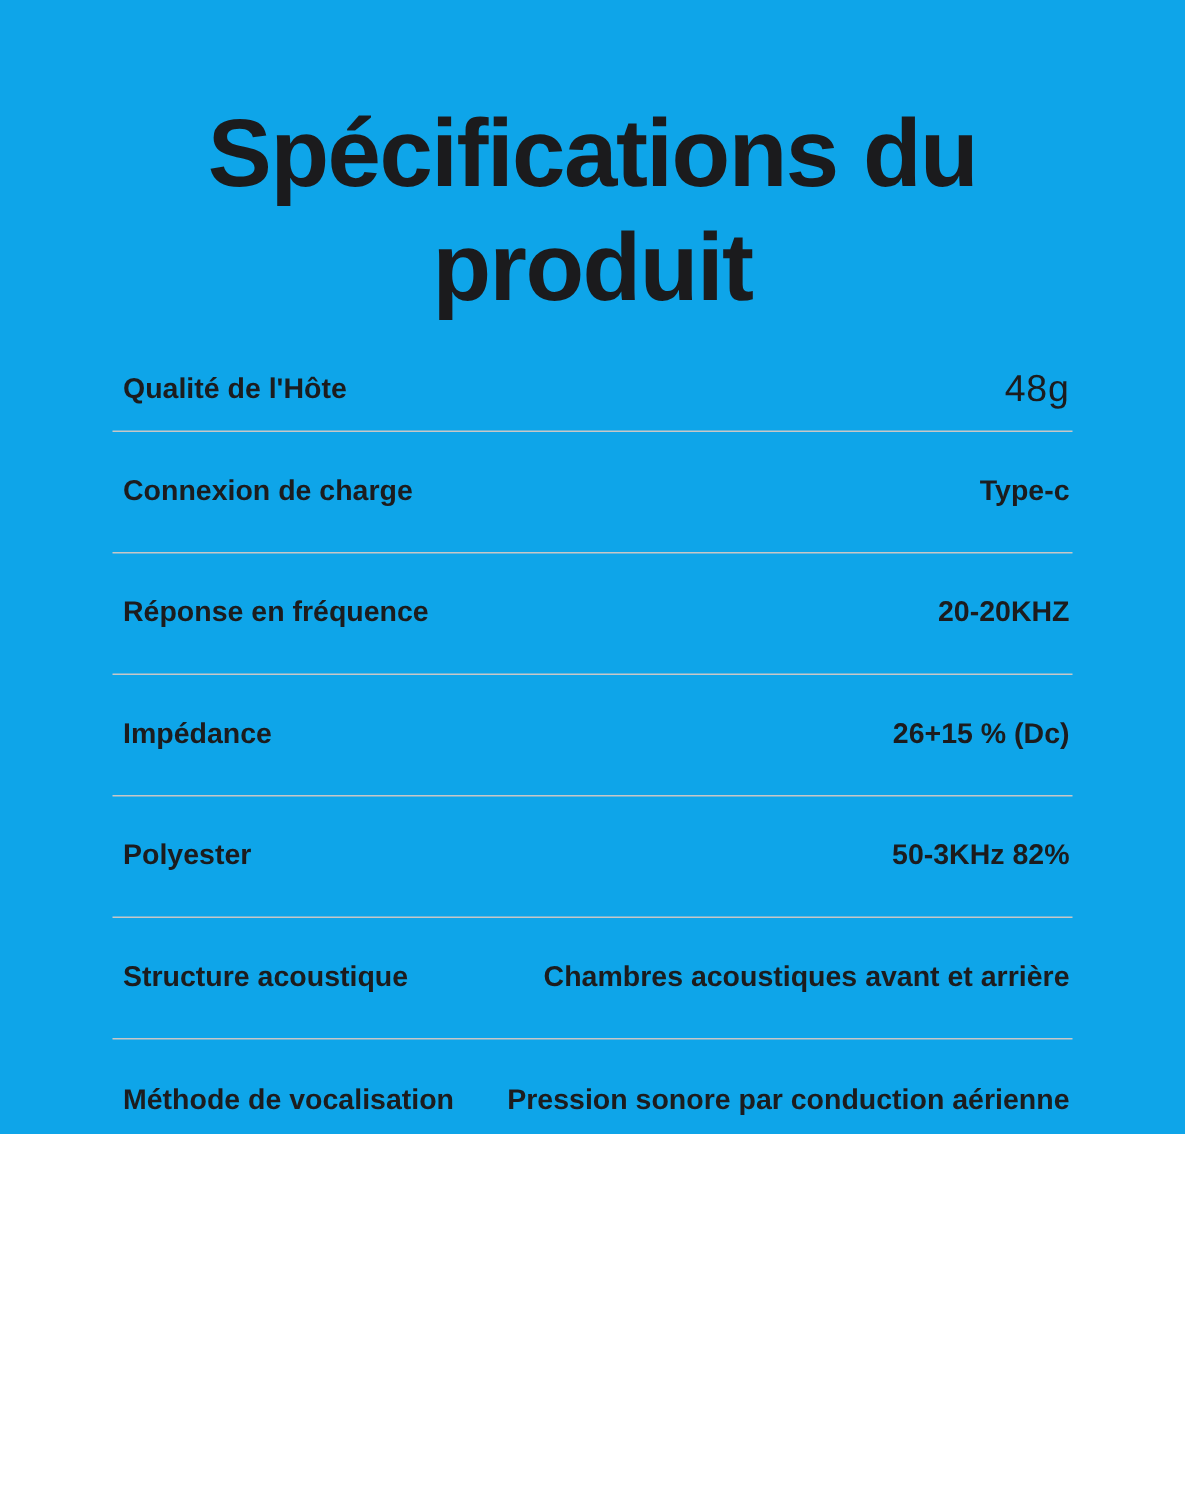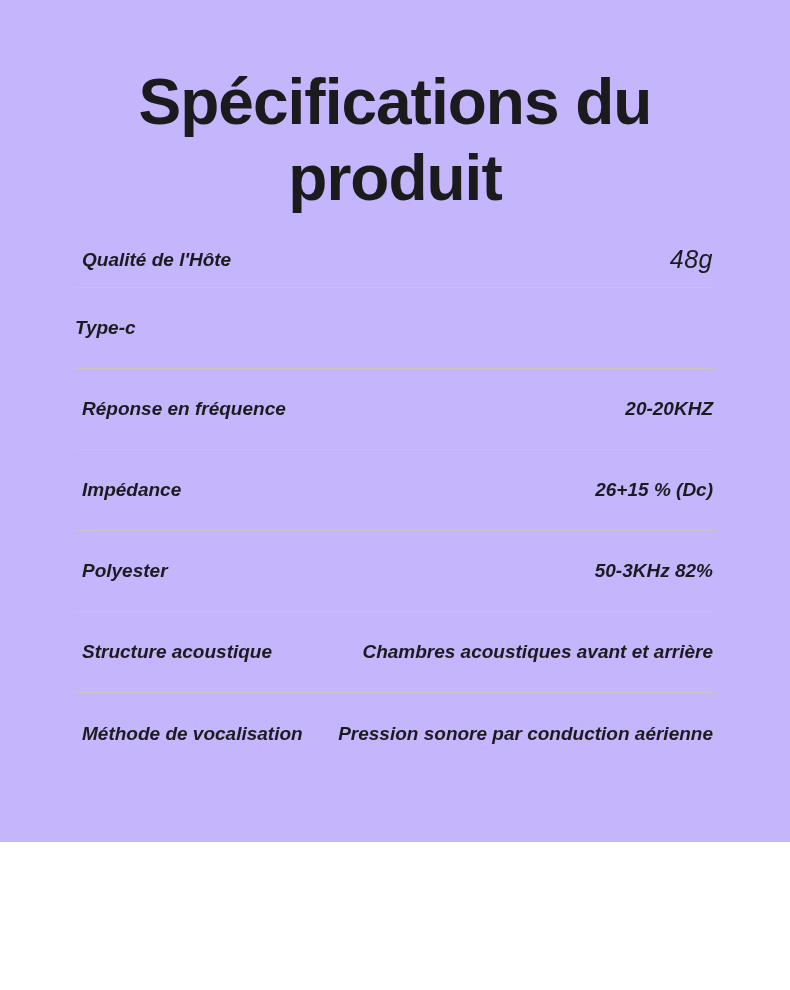--- a/index.html
+++ b/index.html
@@ -3,22 +3,22 @@
 <meta charset="utf-8">
 <style>
   html, body {
     margin: 0;
     padding: 0;
     background: #ffffff;
   }
   .page {
     position: relative;
     width: 790px;
-    height: 842px;
-    background: #c4b5fd;
+    height: 756px;
+    background: #0ea5e9;
     font-family: "Liberation Sans", "DejaVu Sans", sans-serif;
     color: #1c1c1e;
     overflow: hidden;
     box-sizing: border-box;
   }
   .title {
     margin: 64px auto 0 auto;
     max-width: 600px;
     text-align: center;
     font-size: 64px;
@@ -30,21 +30,20 @@
   .spec-table {
     margin: 16px 75px 0 75px; 
   }
   .spec-row {
     display: flex;
     justify-content: space-between;
     align-items: center;
     height: 81px;
     border-bottom: 1px solid #c7c7c7;
     box-sizing: border-box;
-    font-style: italic;
   }
   .spec-row:first-child {
     height: 56px;
   }
   .spec-row:last-child {
     border-bottom: none;
   }
   .spec-label {
     font-size: 19px;
     font-weight: 700;
@@ -73,20 +72,21 @@
   <div class="title">Spécifications du produit</div>
 
   <div class="spec-table">
 
     <div class="spec-row">
       <span class="spec-label">Qualité de l'Hôte</span>
       <span class="spec-value regular">48g</span>
     </div>
 
     <div class="spec-row">
+      <span class="spec-label">Connexion de charge</span>
       <span class="spec-value">Type-c</span>
     </div>
 
 
 
     <div class="spec-row">
       <span class="spec-label">Réponse en fréquence</span>
       <span class="spec-value">20-20KHZ</span>
     </div>
 

